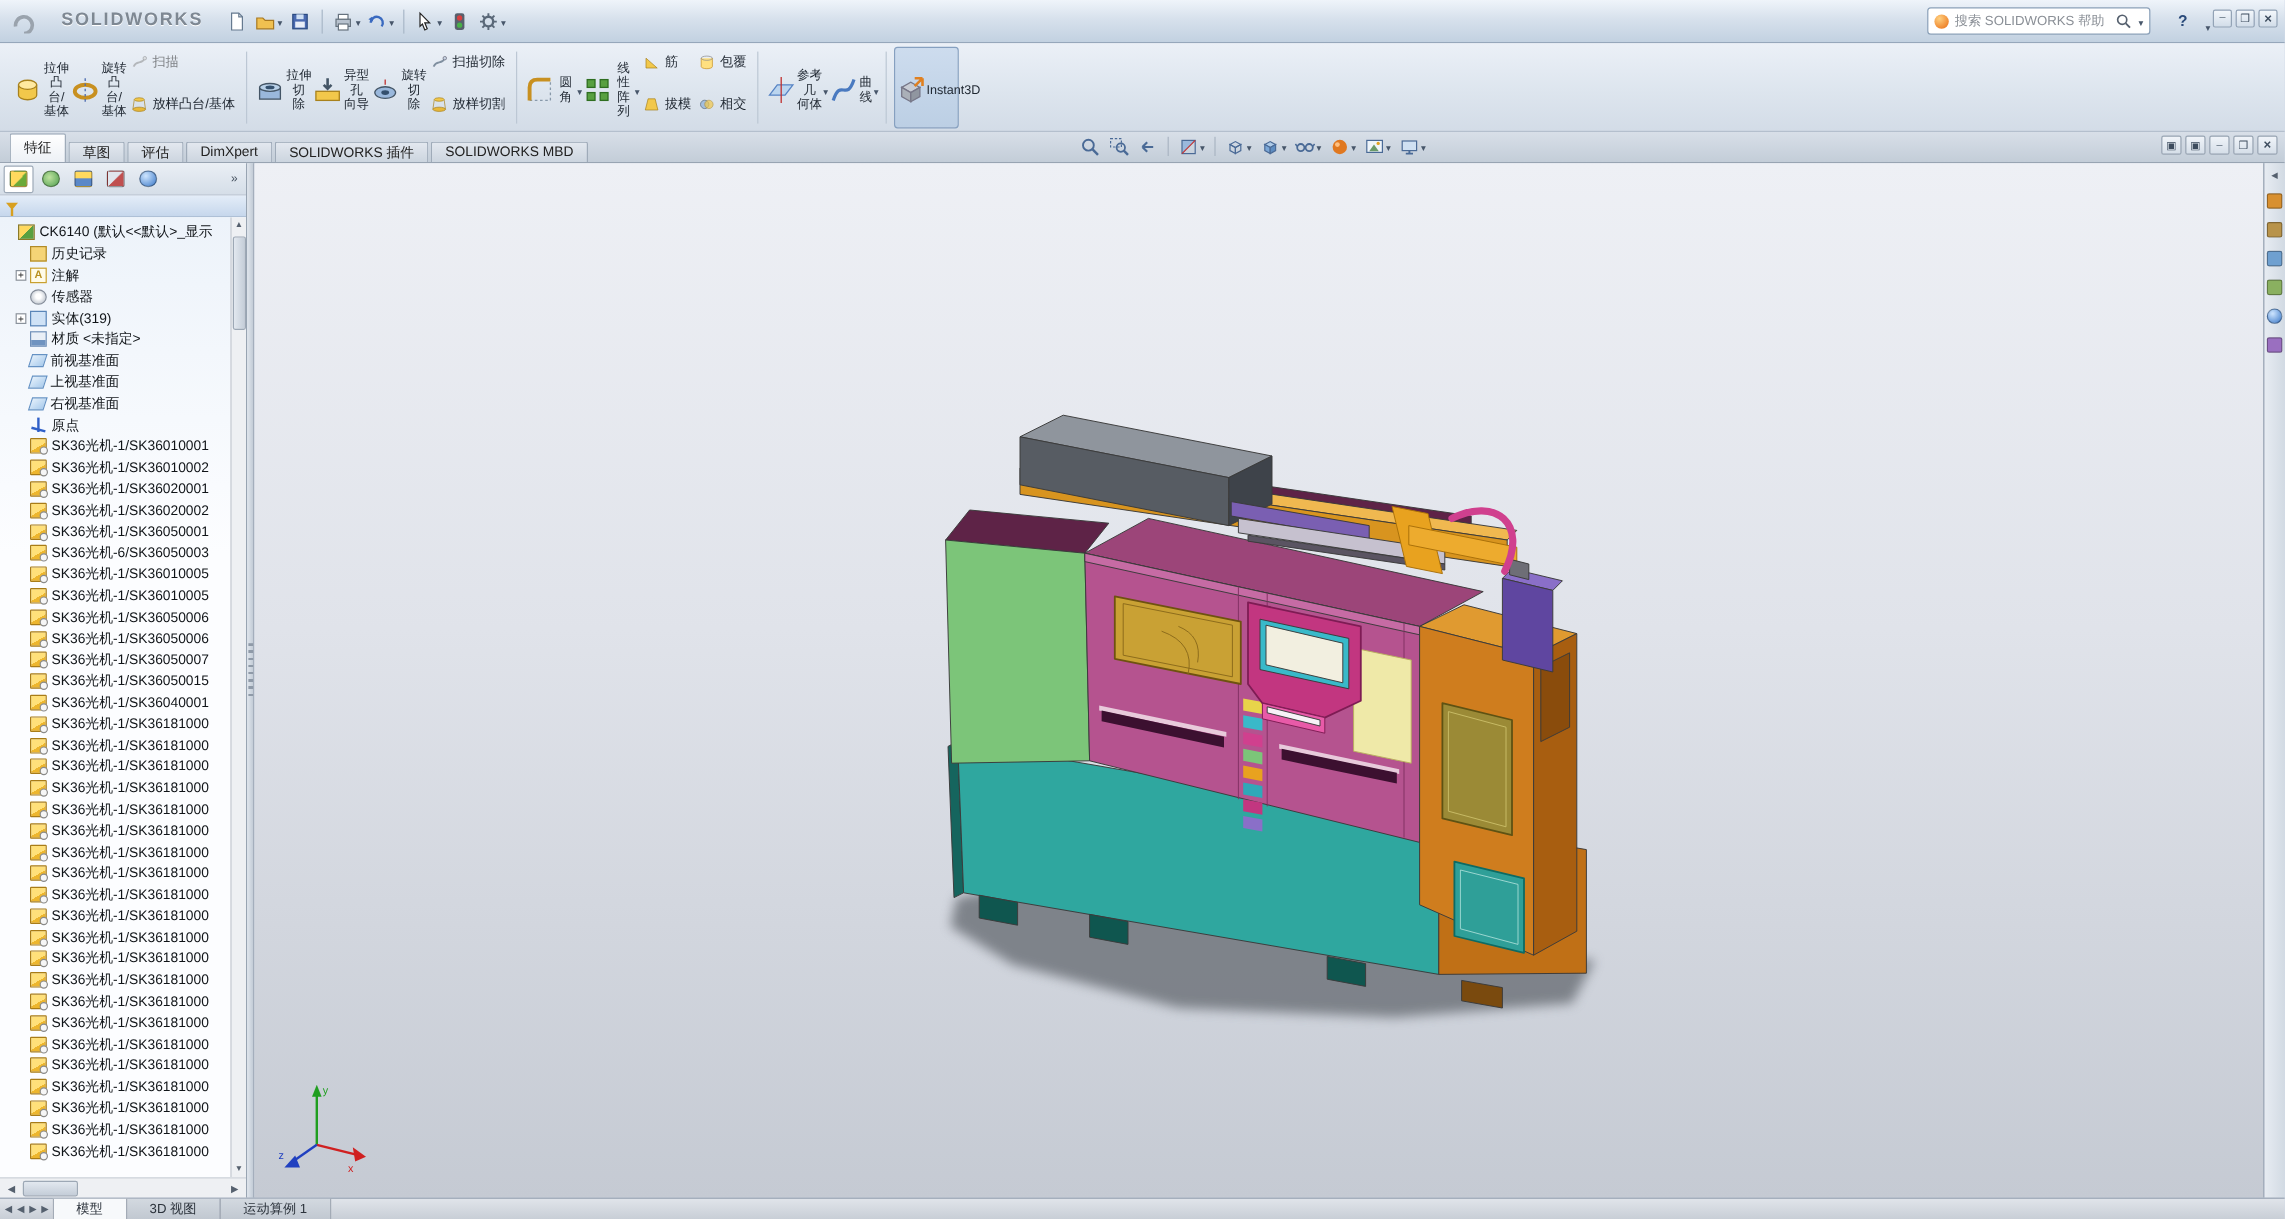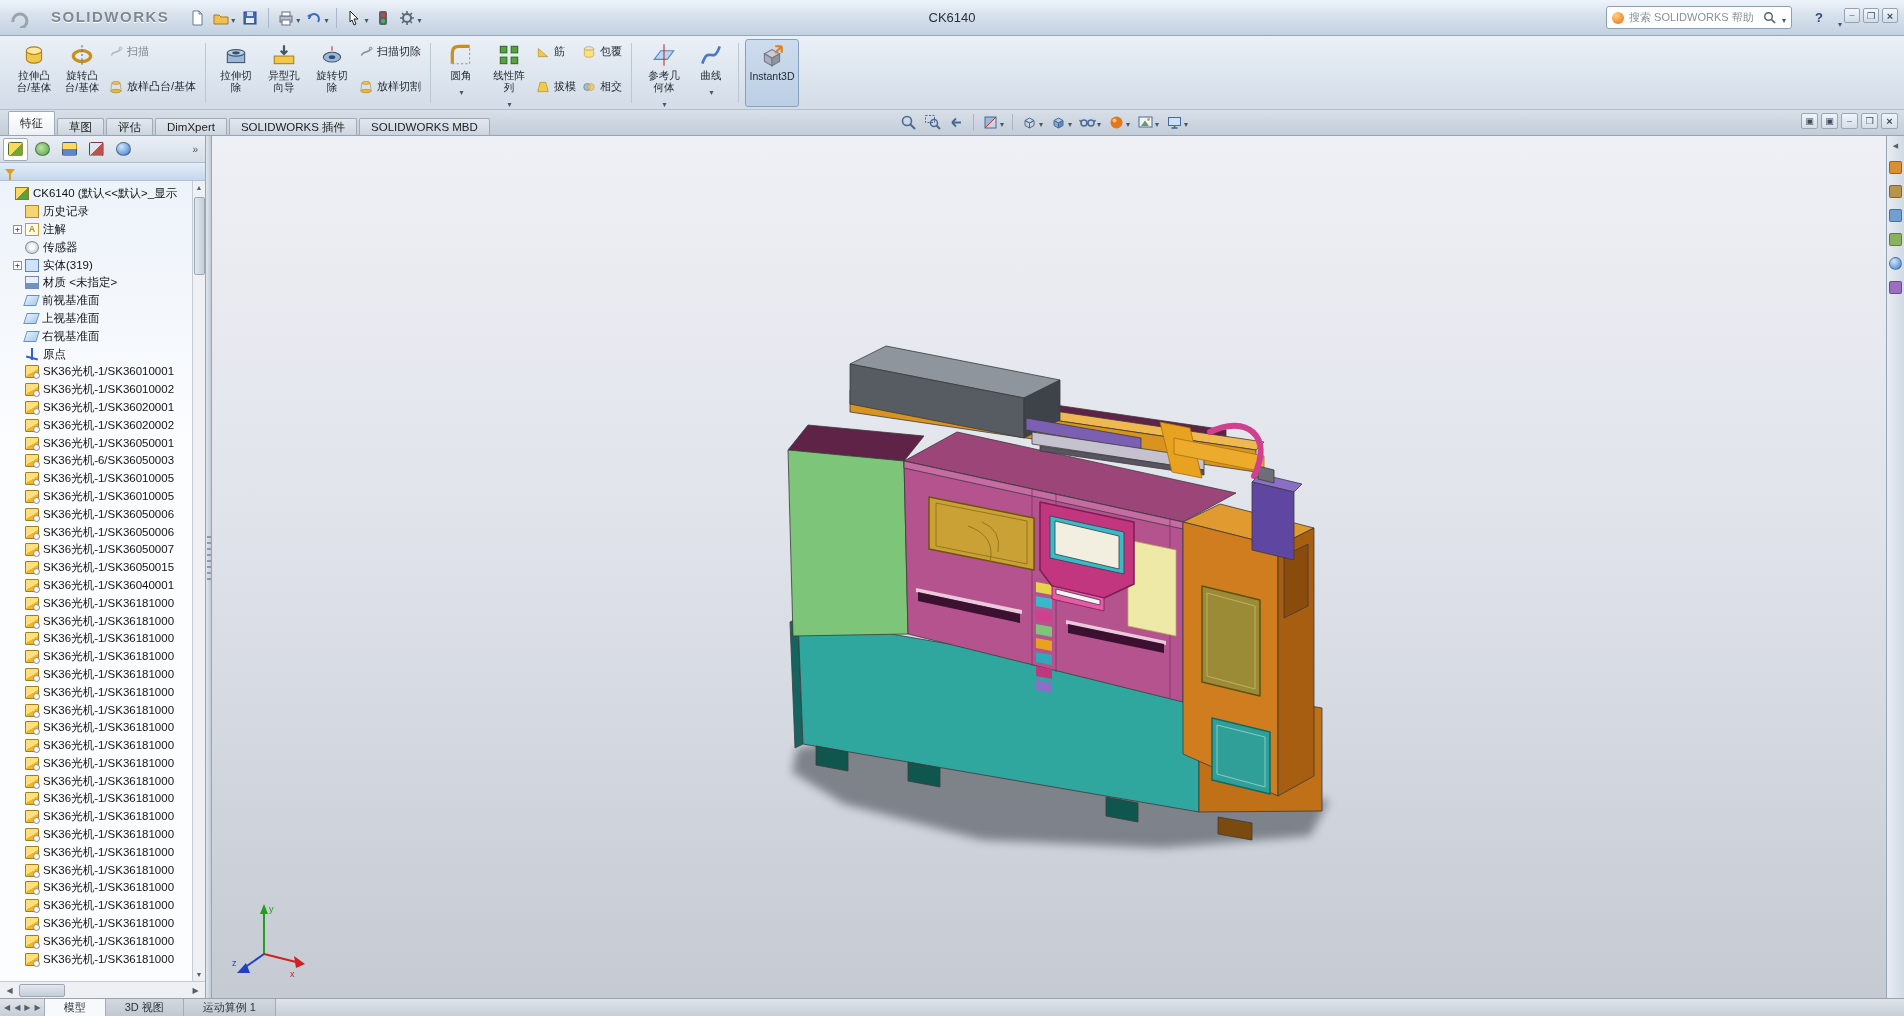--- a/index.html
+++ b/index.html
@@ -28,21 +28,21 @@
   .win-btn{width:16px;height:15px;border:1px solid #93a3b6;border-radius:2px;background:linear-gradient(#f3f7fb,#d2dde9);display:flex;align-items:center;justify-content:center;font-size:10px;color:#3d4c5e;}
   .win-min::after{content:"─";font-size:7px;}
   .win-restore::after{content:"❒";font-size:9px;}
   .win-close::after{content:"×";font-size:11px;font-weight:bold;}
 
   
   .ribbon{position:absolute;top:36px;left:0;right:0;height:74px;
     background:linear-gradient(#ebf0f7,#dde5ee 55%,#d3dce7);border-bottom:1px solid #b4bfcd;
     display:flex;align-items:stretch;padding:3px 4px 2px 10px;}
   .rsep{width:1px;background:#bcc7d4;margin:4px 6px;}
-  .rbtn-big{width:48px;display:flex;flex-direction:column;align-items:center;padding-top:3px;}
+  .rbtn-big{width:48px;display:flex;flex-direction:row;align-items:center;padding-top:3px;}
   .rbtn-big .lbl{font-size:10.5px;line-height:12px;text-align:center;color:#1e2630;white-space:pre-line;margin-top:1px;}
   .rcol{display:flex;flex-direction:column;justify-content:flex-start;padding-top:5px;gap:20px;}
   .rbtn-sm{display:flex;align-items:center;gap:4px;height:17px;padding:0 3px;font-size:11px;color:#1e2630;white-space:nowrap;}
   .ic26{width:26px;height:26px;flex:none;}
   .ic14{width:14px;height:14px;flex:none;}
   .disabled{filter:grayscale(.95);opacity:.55;}
   .pressed{background:linear-gradient(#cddcee,#bccfe4);border:1px solid #86a0c0;border-radius:3px;}
 
   
   .tabstrip{position:absolute;top:110px;left:0;right:0;height:26px;
@@ -289,21 +289,20 @@
           </svg>
         </span>
       <span class="qtb-btn">
           <svg width="18" height="18">
             <circle cx="9" cy="9" r="4" fill="none" stroke="#5a6878" stroke-width="2"></circle>
             <path d="M9,2 v3 M9,13 v3 M2,9 h3 M13,9 h3 M4,4 l2,2 M12,12 l2,2 M14,4 l-2,2 M6,12 l-2,2" stroke="#5a6878" stroke-width="1.6"></path>
           </svg>
           <span class="dd"></span>
         </span>
     </div>
-    <div class="title-center">CK6140</div>
     <div class="search-box">
       <span class="search-flame"></span>
       <span class="search-text">搜索 SOLIDWORKS 帮助</span>
       <svg width="13" height="13">
           <circle cx="5.5" cy="5.5" r="3.8" fill="none" stroke="#55606e" stroke-width="1.4"></circle>
           <line x1="8.5" y1="8.5" x2="12" y2="12" stroke="#55606e" stroke-width="1.6"></line>
         </svg>
       <span class="dd"></span>
     </div>
     <span class="help-btn">?</span>

